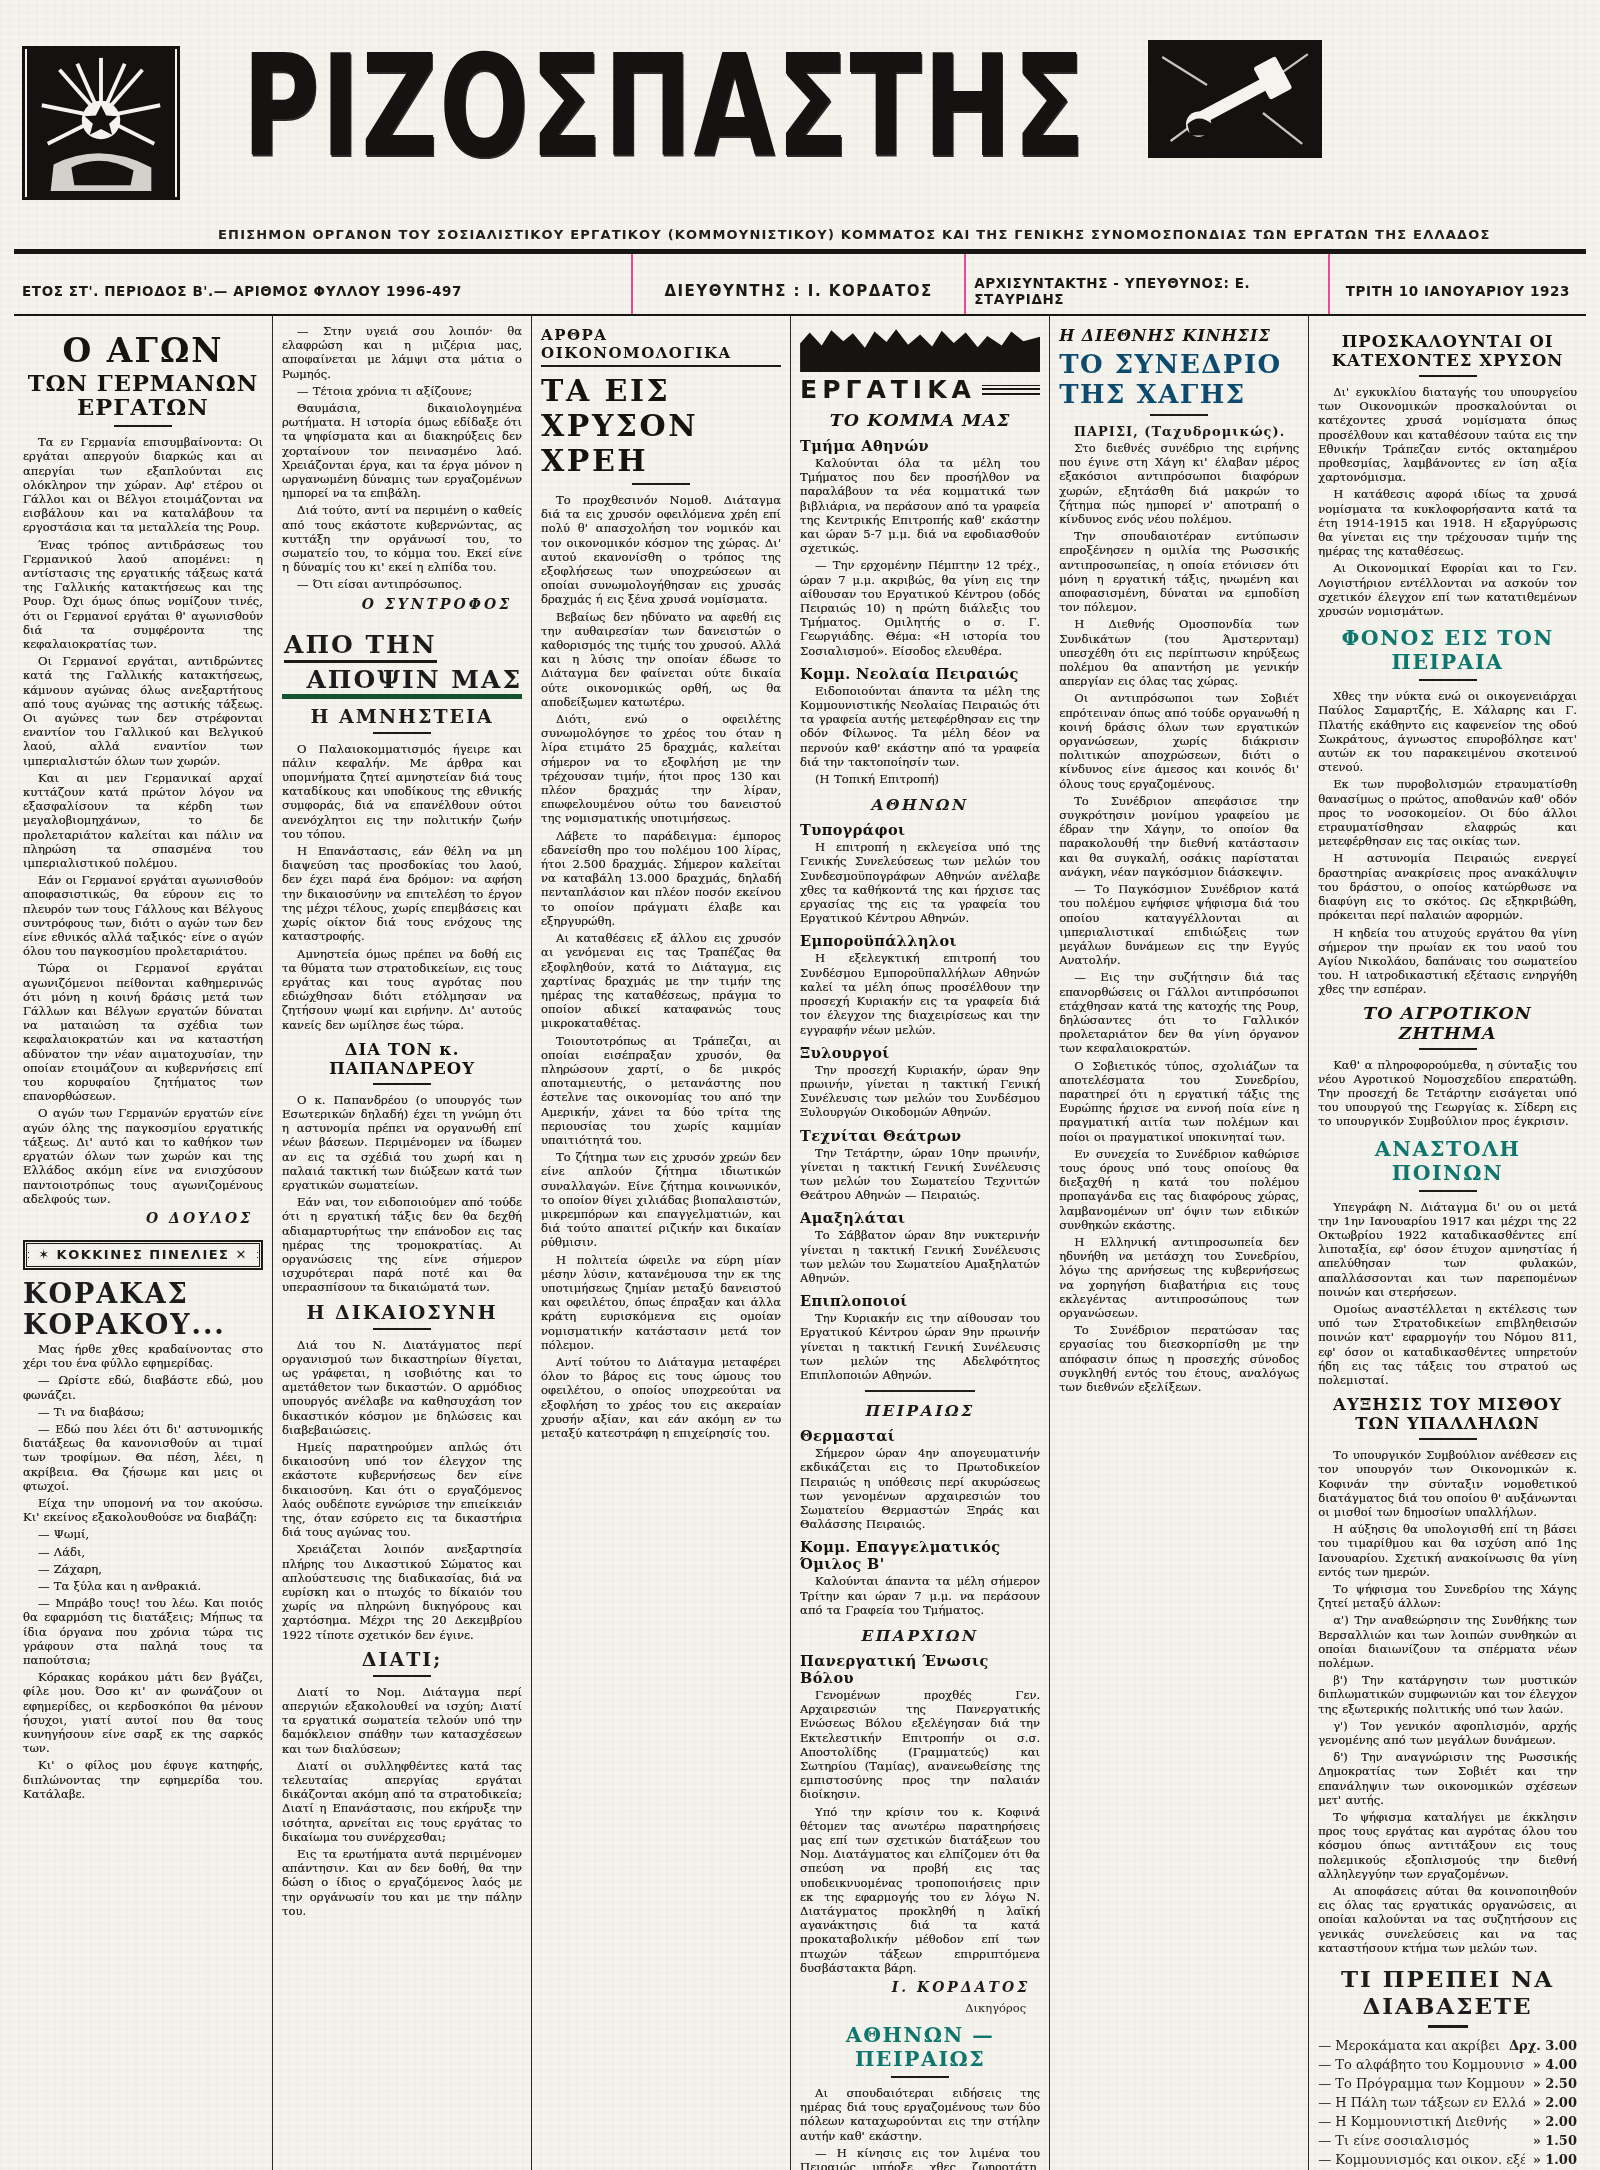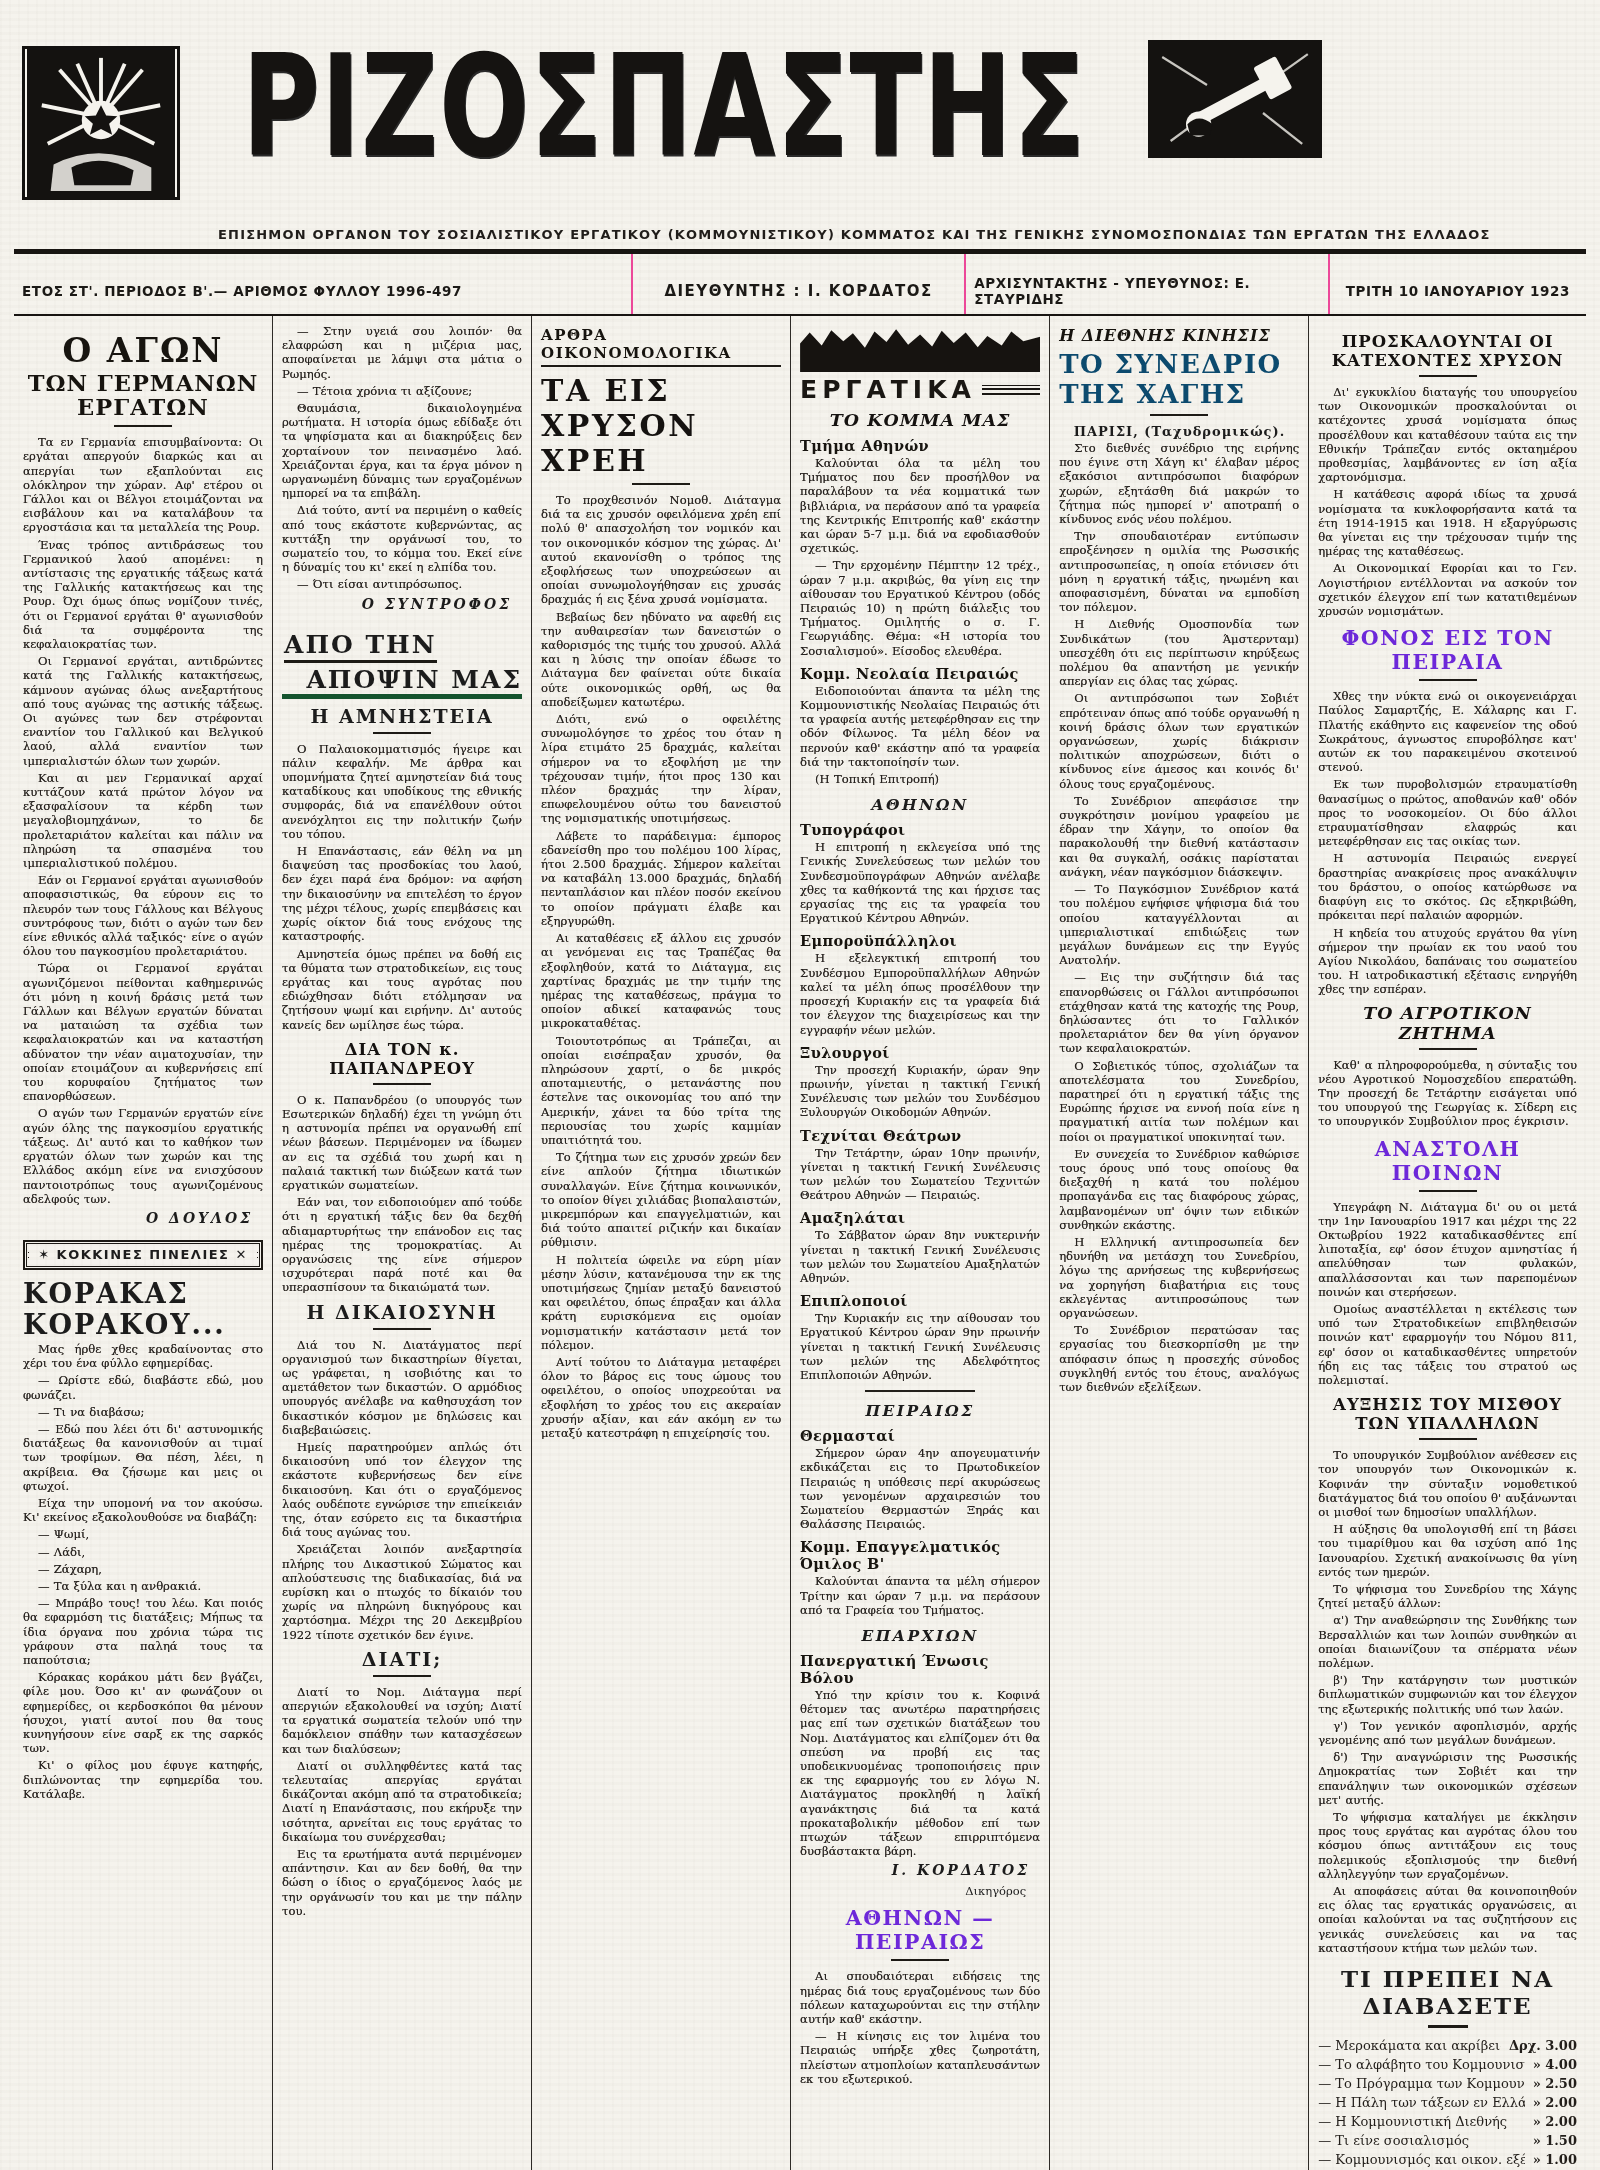--- a/index.html
+++ b/index.html
@@ -58,21 +58,21 @@
     text-indent:15px;color:#262220;
     text-shadow:0 0 .5px rgba(40,30,20,.65);
     word-spacing:.5px;
   }
   .headline-1a{margin:10px 0 0 0;font-size:33px;line-height:1.05;text-align:center;font-weight:bold;letter-spacing:2px;color:#17140f;}
   .headline-1b{margin:2px 0 0 0;font-size:22.5px;line-height:1.1;text-align:center;font-weight:bold;letter-spacing:1px;color:#17140f;}
   .underrule{width:58px;border-top:2.5px solid #1d1a15;margin:5px auto 8px auto;}
   .kicker{margin:2px 0 0 0;font-size:15px;font-weight:bold;letter-spacing:1.5px;border-bottom:2.5px solid #1d1a15;padding-bottom:3px;color:#17140f;}
   .headline-xl{margin:6px 0 0 0;font-size:30px;text-align:left;font-weight:bold;letter-spacing:2.5px;color:#151210;}
   .headline-lg{margin:4px 0 0 0;font-size:26px;text-align:left;font-weight:bold;letter-spacing:1.5px;color:#0c4a6e;}
-  .headline-md{margin:8px 0 0 0;font-size:20.5px;text-align:center;font-weight:bold;letter-spacing:1.5px;color:#6d28d9;}
+  .headline-md{margin:8px 0 0 0;font-size:20.5px;text-align:center;font-weight:bold;letter-spacing:1.5px;color:#0f766e;}
   .headline-cond{margin:8px 0 0 0;font-size:16.5px;text-align:center;font-weight:bold;letter-spacing:1px;color:#151210;}
   .kicker-it{margin:2px 0 2px 0;font-size:16px;font-weight:bold;font-style:italic;letter-spacing:1px;color:#17140f;}
   .headline-it{margin:6px 0 0 0;font-size:17.5px;text-align:center;font-weight:bold;font-style:italic;letter-spacing:1px;color:#151210;}
   .signature{text-align:right;font-weight:bold;font-size:14px;letter-spacing:3px;margin:4px 10px 8px 0;font-style:italic;}
   .sig-role{text-align:right;font-size:11.5px;margin:-2px 14px 8px 0;}
   .dateline{text-align:right;font-weight:bold;font-size:13px;padding-right:14px;margin:4px 0 2px 0;letter-spacing:1px;}
   .minihead{margin:7px 0 2px 0;font-size:14.5px;font-weight:bold;letter-spacing:.4px;color:#17140f;}
   .center-label{margin:9px 0 2px 0;text-align:center;font-weight:bold;font-size:15.5px;letter-spacing:2.5px;font-style:italic;}
   .sec-divider{width:110px;border-top:2px solid #221f1a;margin:8px auto 6px auto;}
 
@@ -333,20 +333,23 @@
           <p class="para">Σήμερον ώραν 4ην απογευματινήν εκδικάζεται εις το Πρωτοδικείον Πειραιώς η υπόθεσις περί ακυρώσεως των γενομένων αρχαιρεσιών του Σωματείου Θερμαστών Ξηράς και Θαλάσσης Πειραιώς.</p>
         </div>
 
       <h4 class="minihead">Κομμ. Επαγγελματικός Όμιλος Β'</h4>
       <div class="body">
           <p class="para">Καλούνται άπαντα τα μέλη σήμερον Τρίτην και ώραν 7 μ.μ. να περάσουν από τα Γραφεία του Τμήματος.</p>
         </div>
 
       <div class="center-label">ΕΠΑΡΧΙΩΝ</div>
       <h4 class="minihead">Πανεργατική Ένωσις Βόλου</h4>
+      <div class="body">
+          <p class="para">Γενομένων προχθές Γεν. Αρχαιρεσιών της Πανεργατικής Ενώσεως Βόλου εξελέγησαν διά την Εκτελεστικήν Επιτροπήν οι σ.σ. Αποστολίδης (Γραμματεύς) και Σωτηρίου (Ταμίας), ανανεωθείσης της εμπιστοσύνης προς την παλαιάν διοίκησιν.</p>
+        </div>
 
       <div class="body">
           <p class="para">Υπό την κρίσιν του κ. Κοφινά θέτομεν τας ανωτέρω παρατηρήσεις μας επί των σχετικών διατάξεων του Νομ. Διατάγματος και ελπίζομεν ότι θα σπεύση να προβή εις τας υποδεικνυομένας τροποποιήσεις πριν εκ της εφαρμογής του εν λόγω Ν. Διατάγματος προκληθή η λαϊκή αγανάκτησις διά τα κατά προκαταβολικήν μέθοδον επί των πτωχών τάξεων επιρριπτόμενα δυσβάστακτα βάρη.</p>
         </div>
       <div class="signature">Ι. ΚΟΡΔΑΤΟΣ</div>
       <div class="sig-role">Δικηγόρος</div>
 
       <h3 class="headline-md">ΑΘΗΝΩΝ — ΠΕΙΡΑΙΩΣ</h3>
       <div class="underrule"></div>
       <div class="body">

